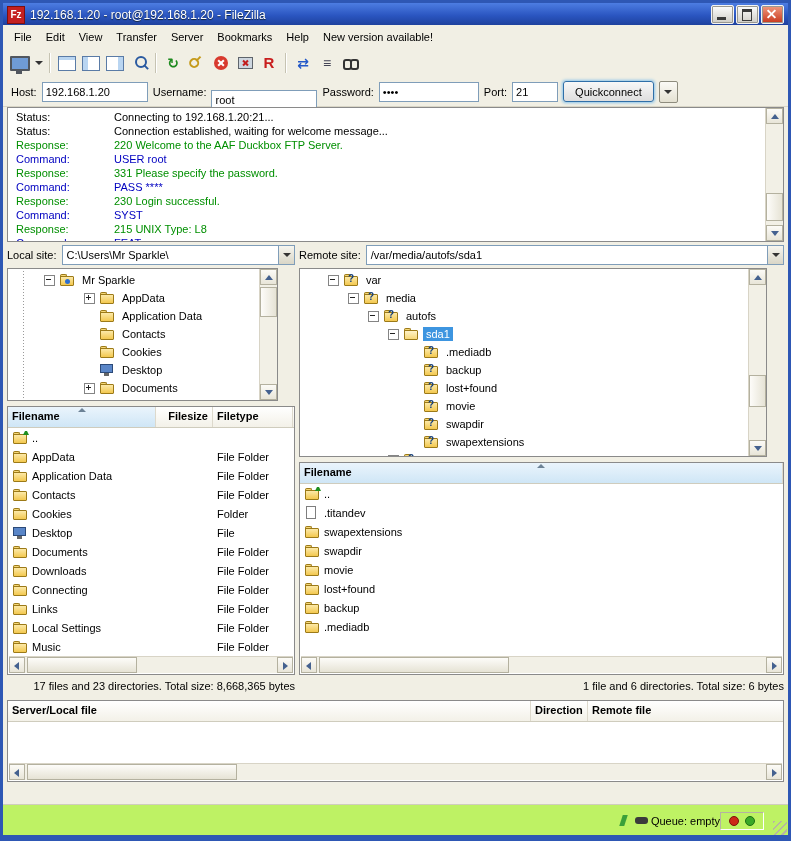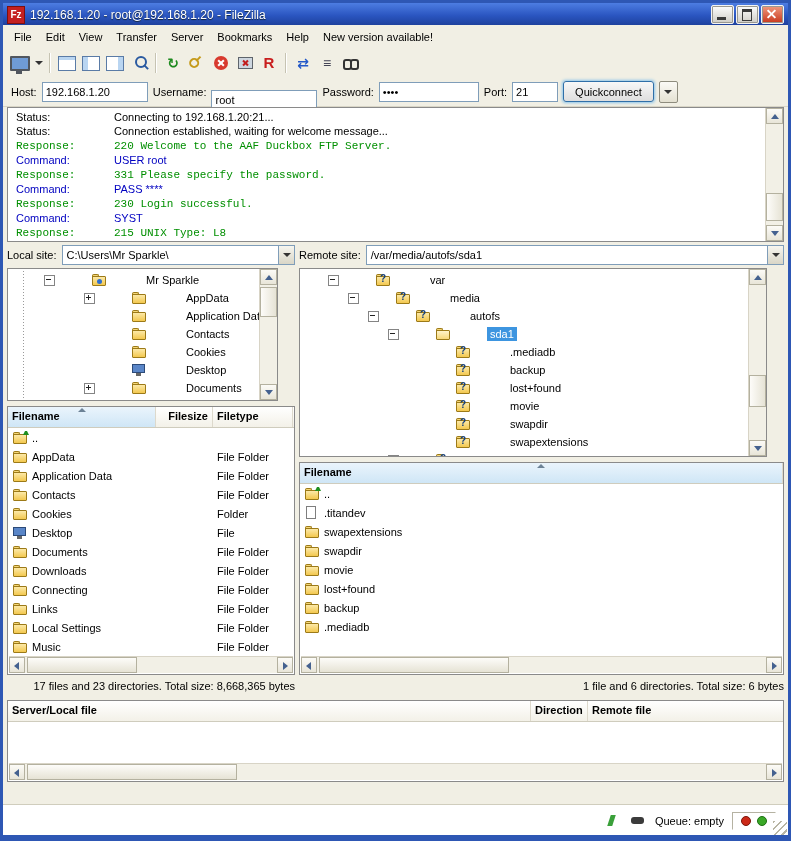--- a/index.html
+++ b/index.html
@@ -62,21 +62,21 @@
   .qcin{height:16px;border:1px solid #7f9db9;font:11px "Liberation Sans","DejaVu Sans",sans-serif;padding:1px 3px;background:#fff;}
   .w-host{width:98px;} .w-user{width:98px;margin-top:17px;} .w-pass{width:92px;} .w-port{width:38px;}
   .qc-btn{height:18px;padding:1px 11px 0;background:linear-gradient(#f8f8f8,#dedede);
     border:1px solid #2f6fa8;border-radius:3px;box-shadow:0 0 3px 1px #8cc4ea;display:flex;align-items:center;cursor:default;}
   .qc-dd{width:17px;height:20px;border:1px solid #8e8c7e;border-radius:2px;
     background:linear-gradient(#fbfaf6,#e4e1d2);display:flex;align-items:center;justify-content:center;}
   
   .logbox{position:absolute;left:4px;right:4px;top:104px;height:133px;background:#fff;border:1px solid #8a8a8a;display:flex;}
   .loglines{flex:1;overflow:hidden;padding:2px 0 0 8px;line-height:14px;white-space:nowrap;}
   .lk{display:inline-block;width:98px;}
-  .t-status{color:#000;} .t-command{color:#0000c0;} .t-response{color:#008f00;font-family:Liberation Mono, monospace;}
+  .t-status{color:#000;} .t-command{color:#0000c0;} .t-response{color:#008f00;}
   
   .vsb{width:17px;border-left:1px solid #d8d4c6;background:#f2f0e6;display:flex;flex-direction:column;flex:none;}
   .sbtn{height:16px;width:100%;background:linear-gradient(#fcfbf7,#e8e5d8);border:1px solid #b4b19f;
     box-sizing:border-box;position:relative;flex:none;}
   .sbtn.l,.sbtn.r{width:16px;height:100%;}
   .sbtn.u::after{content:"";position:absolute;left:4px;top:5px;border-left:4px solid transparent;border-right:4px solid transparent;border-bottom:5px solid #44618f;}
   .sbtn.d::after{content:"";position:absolute;left:4px;top:5px;border-left:4px solid transparent;border-right:4px solid transparent;border-top:5px solid #44618f;}
   .sbtn.l::after{content:"";position:absolute;left:4px;top:4px;border-top:4px solid transparent;border-bottom:4px solid transparent;border-right:5px solid #44618f;}
   .sbtn.r::after{content:"";position:absolute;left:5px;top:4px;border-top:4px solid transparent;border-bottom:4px solid transparent;border-left:5px solid #44618f;}
   .vtrack{flex:1;position:relative;}
@@ -91,21 +91,21 @@
   .combo .cval{flex:1;padding:0 4px;white-space:nowrap;overflow:hidden;}
   .combo .cbtn{width:16px;height:100%;background:linear-gradient(#f6f5ef,#d9d6c7);border-left:1px solid #7f9db9;
     display:flex;align-items:center;justify-content:center;box-sizing:border-box;}
   
   .treebox{position:absolute;background:#fff;border:1px solid #8a8a8a;display:flex;box-sizing:content-box;}
   #local-tree{left:4px;top:265px;width:269px;height:131px;}
   #remote-tree{left:296px;top:265px;width:466px;height:187px;}
   .treerows{flex:1;overflow:hidden;position:relative;padding-top:2px;}
   .dotline{position:absolute;left:15px;top:2px;bottom:0;width:1px;
     background:repeating-linear-gradient(#9a9a9a 0 1px,transparent 1px 3px);}
-  .trow{height:18px;display:flex;align-items:center;white-space:nowrap;gap:32px;}
+  .trow{height:18px;display:flex;align-items:center;white-space:nowrap;}
   .expander{width:9px;height:9px;border:1px solid #848484;background:#fff;position:relative;margin-right:4px;flex:none;}
   .expander::before{content:"";position:absolute;left:1px;top:3px;width:5px;height:1px;background:#222;}
   .expander.plus::after{content:"";position:absolute;left:3px;top:1px;width:1px;height:5px;background:#222;}
   .noexp{width:15px;flex:none;}
   .tlabel{padding:1px 3px;}
   .trow.sel .tlabel{background:#3d95e0;color:#fff;}
   
   .icn{position:relative;width:17px;height:14px;flex:none;margin-right:3px;display:inline-block;vertical-align:middle;}
   .fold::before{content:"";position:absolute;left:1px;top:1px;width:7px;height:4px;background:#f7d978;
     border:1px solid #9c7a18;border-bottom:none;border-radius:2px 2px 0 0;box-sizing:border-box;}
@@ -136,22 +136,22 @@
   .statusline{position:absolute;top:675px;height:16px;padding-top:2px;white-space:nowrap;overflow:hidden;text-align:right;}
   #local-status{left:6px;width:286px;} #remote-status{left:298px;width:483px;}
   
   #queuebox{position:absolute;left:4px;right:4px;top:697px;height:80px;background:#fff;border:1px solid #8a8a8a;}
   .qc1{width:523px;} .qc2{width:57px;} .qc3{flex:1;border-right:none;}
   .tabs{position:absolute;left:5px;top:778px;height:22px;display:flex;gap:2px;}
   .tab{padding:3px 11px 0;background:#e9e6d9;border:1px solid #98968a;border-top:1px solid #c2bfb0;
     border-radius:0 0 3px 3px;height:15px;}
   .tab.active{background:#f8f6ed;font-weight:bold;margin-top:-1px;padding-top:4px;}
   
-  .statusbar{position:absolute;left:0;right:0;top:801px;height:31px;background:#ffffff;border-top:1px solid #d0cdbd;
-    display:flex;align-items:center;justify-content:flex-end;gap:8px;padding-right:12px;}
+  .statusbar{position:absolute;left:0;right:0;top:801px;height:31px;background:#bef264;border-top:1px solid #d0cdbd;
+    display:flex;align-items:center;justify-content:flex-end;padding-right:24px;}
   .st-ic{width:18px;height:16px;display:flex;align-items:center;justify-content:center;}
   .zap{width:5px;height:11px;background:#3aa03a;transform:skewX(-18deg);}
   .glasses{width:13px;height:7px;background:#3b3b3b;border-radius:3px;}
   .leds{display:flex;align-items:center;gap:6px;padding:3px 8px;border:1px solid;border-color:#b5b2a2 #ffffff #ffffff #b5b2a2;}
   .led{width:8px;height:8px;border-radius:50%;display:inline-block;}
   .led.red{background:#cc2918;border:1px solid #7a150b;}
   .led.green{background:#3aa827;border:1px solid #1d6f12;}
   .grip{position:absolute;right:1px;bottom:1px;width:14px;height:14px;
     background:repeating-linear-gradient(135deg,#b8b5a4 0 2px,transparent 2px 5px);}
 </style>

